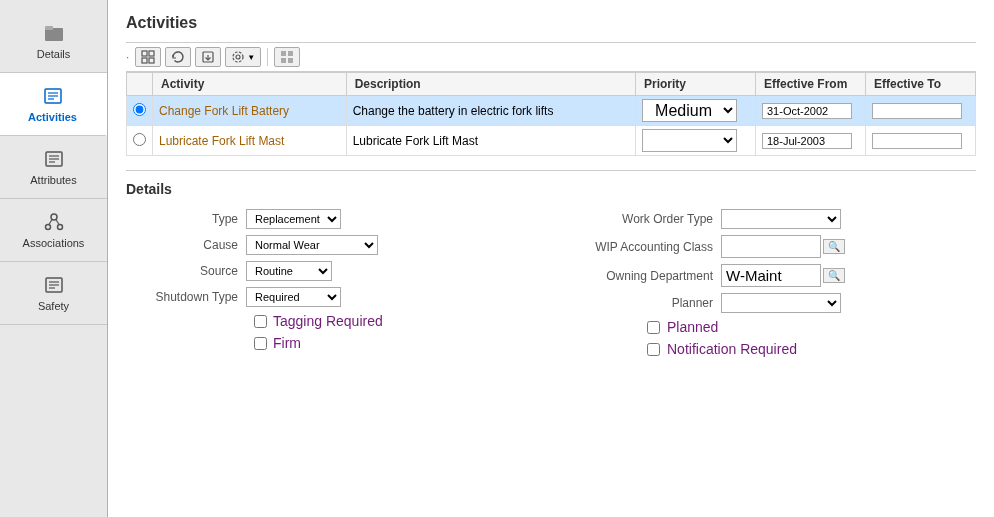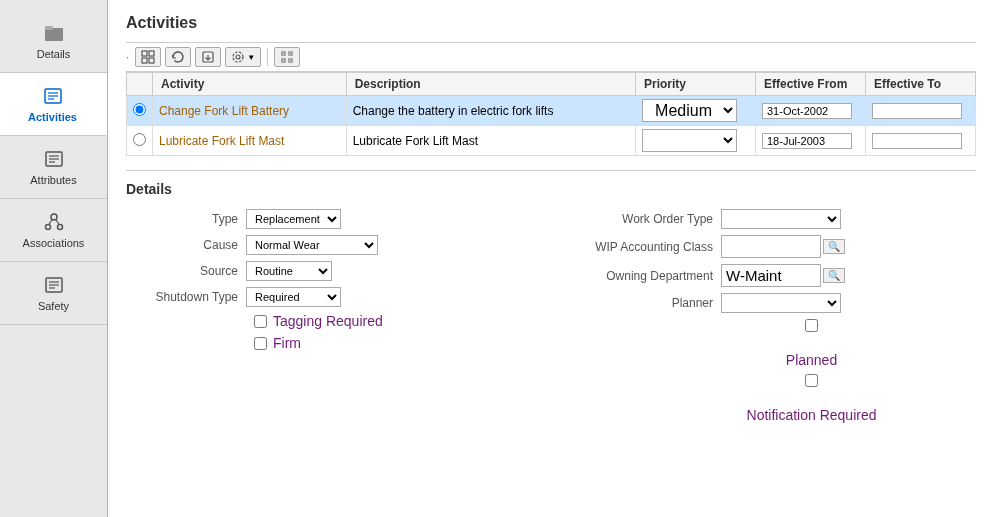--- a/index.html
+++ b/index.html
@@ -199,22 +199,21 @@
       padding: 2px 4px;
       font-size: 15px;
       background: #fff;
       width: 100px;
     }
     .right-checkbox-row {
       display: flex;
       align-items: center;
       margin-bottom: 6px;
       margin-left: 76px;
-      gap: 20px;
-      flex-direction: column;
+      gap: 7px;
     }
   </style>
 </head>
 <body>
 
 <div class="sidebar">
 
   <div class="sidebar-item">
     <svg class="sidebar-icon" viewBox="0 0 22 22" fill="none">
       <rect x="2" y="6" width="18" height="13" rx="1" fill="#888"></rect>

